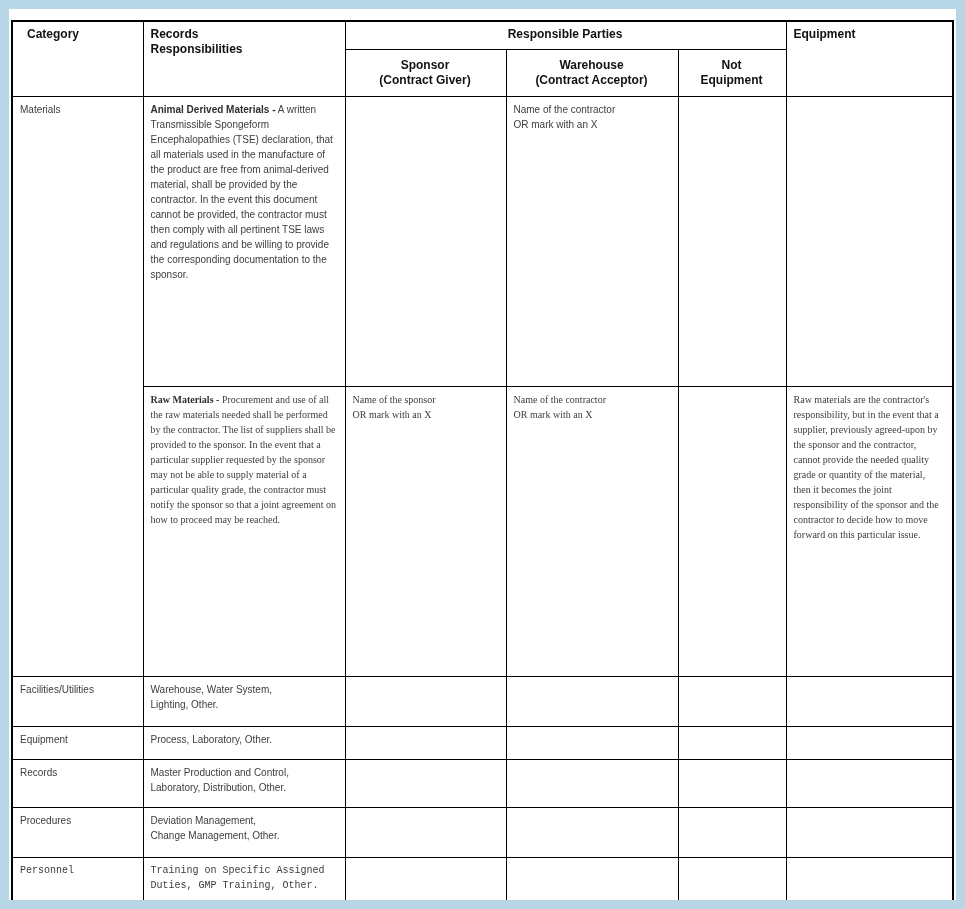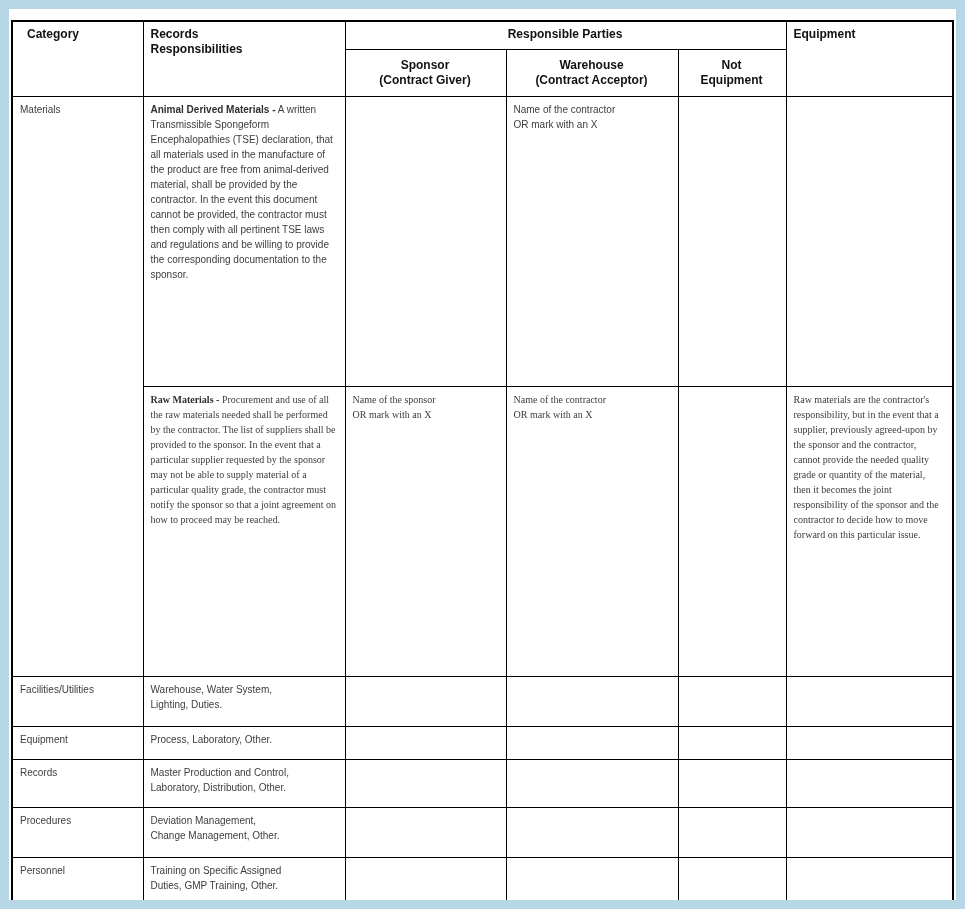--- a/index.html
+++ b/index.html
@@ -51,21 +51,21 @@
   thead th.th-category { padding-left: 14px; }
   thead th.center { text-align: center; }
   thead tr.h2 th { padding-top: 8px; }
 
   tbody tr.r-a { height: 290px; }
   tbody tr.r-b { height: 290px; font-family: Liberation Serif, serif; }
   tbody tr.r-facilities { height: 50px; }
   tbody tr.r-equipment  { height: 33px; }
   tbody tr.r-records    { height: 48px; padding-left: 9px; }
   tbody tr.r-procedures { height: 50px; }
-  tbody tr.r-personnel  { height: 45px; }
+  tbody tr.r-personnel  { height: 45px; font-family: Liberation Mono, monospace; }
 
   .pre { white-space: pre-line; }
   td b { color: #2e2e2e; }
 </style>
 </head>
 <body>
 
 <div class="page-frame" style="border-color: rgb(183, 214, 230);">
   <table class="resp-table">
     <colgroup>
@@ -111,21 +111,21 @@
 OR mark with an X</span></td>
         <td><span class="pre">Name of the contractor
 OR mark with an X</span></td>
         <td><span class="pre"></span></td>
         <td><span>Raw materials are the contractor's responsibility, but in the event that a supplier, previously agreed-upon by the sponsor and the contractor, cannot provide the needed quality grade or quantity of the material, then it becomes the joint responsibility of the sponsor and the contractor to decide how to move forward on this particular issue.</span></td>
       </tr>
 
       <tr class="r-facilities">
         <td><span>Facilities/Utilities</span></td>
         <td><span class="pre">Warehouse, Water System,
-Lighting, Duties.</span></td>
+Lighting, Other.</span></td>
         <td><span class="pre"></span></td>
         <td><span class="pre"></span></td>
         <td><span class="pre"></span></td>
         <td><span class="pre"></span></td>
       </tr>
 
       <tr class="r-equipment">
         <td><span>Equipment</span></td>
         <td><span class="pre">Process, Laboratory, Other.</span></td>
         <td><span class="pre"></span></td>

